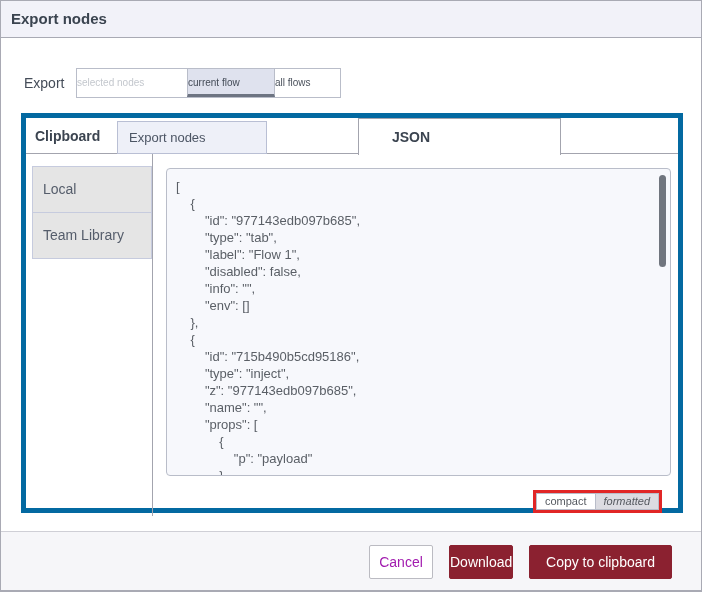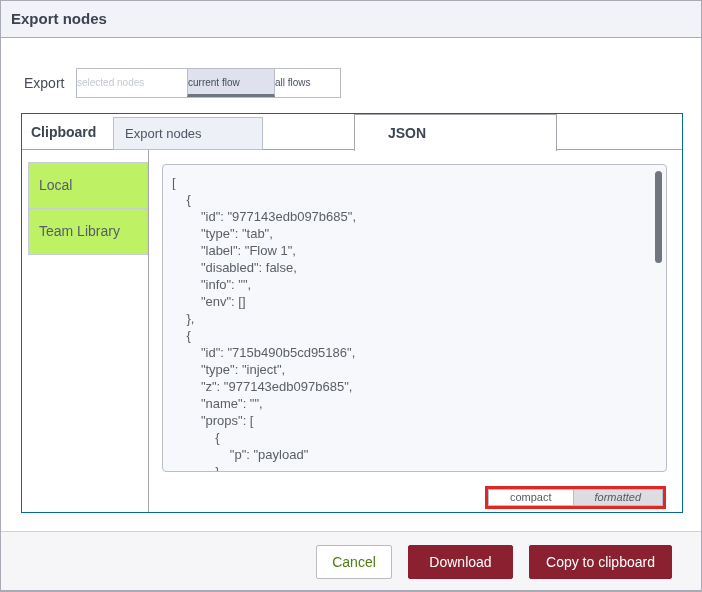--- a/index.html
+++ b/index.html
@@ -42,21 +42,21 @@
   .seg.selected {
     background:#dfe2ee; color:#434b57;
     border-left:1px solid #b9bdc9; border-right:1px solid #b9bdc9;
     border-bottom:3px solid #6d7482;
   }
   .seg.w1 { width:110px; } .seg.w2 { width:88px; } .seg.w3 { width:65px; }
 
   
   .panel {
     position:absolute; left:20px; top:112px; width:662px; height:400px;
-    border:1px solid #0369a1; background:#fff;
+    border:5px solid #0369a1; background:#fff;
   }
   .tab-row { position:relative; height:36px; border-bottom:1px solid #a3a4ae; }
   .clipboard-label {
     position:absolute; left:9px; top:0; line-height:36px;
     font-size:14px; font-weight:bold; color:#3b4450;
   }
   .tab-inactive {
     position:absolute; left:91px; top:3px; width:150px; height:33px;
     background:#eef0f8; border:1px solid #b9bfd4;
     line-height:31px; padding-left:11px; font-size:13px; color:#4c5564;
@@ -65,21 +65,21 @@
   .tab-active {
     position:absolute; left:332px; top:0; width:203px; height:37px;
     background:#fff; border:1px solid #a3a4ae; border-bottom:none;
     z-index:2; line-height:36px; padding-left:33px;
     font-size:14px; font-weight:bold; color:#3b4450; cursor:pointer;
   }
 
   .panel-body { display:flex; height:362px; }
   .sidebar { width:127px; border-right:1px solid #a3a4ae; padding-top:12px; }
   .side-item {
-    margin-left:6px; height:47px; background:#bef264;
+    margin-left:6px; height:47px; background:#e5e5e5;
     border:1px solid #c6cbde; line-height:45px; padding-left:10px;
     font-size:14px; color:#555d6b; cursor:pointer;
   }
   .side-item + .side-item { margin-top:-1px; }
 
   .main { flex:1; position:relative; }
   .json-box {
     position:absolute; left:13px; top:14px; width:505px; height:308px;
     background:#f7f8fc; border:1px solid #b9bdc9; border-radius:4px;
     overflow:hidden;
@@ -95,40 +95,40 @@
     background:#70757e; border-radius:4px; cursor:grab;
   }
 
   .fmt-wrap {
     position:absolute; right:16px; top:336px;
     display:flex; border:3px solid #e12626; background:#fff;
   }
   .fmt-btn {
     font-family:"Liberation Sans", sans-serif;
     font-size:11px; color:#55595f; background:#fff;
-    border:1px solid #b9bdc9; padding:1px 21px; height:17px;
+    border:1px solid #b9bdc9; padding:1px 8px; height:17px;
     line-height:13px; cursor:pointer;
   }
   .fmt-btn + .fmt-btn { margin-left:-1px;font-style:italic; }
   .fmt-btn.selected { background:#dcdce2; }
 
   
   .footer {
     position:absolute; left:0; right:0; top:530px; height:60px;
     background:#f6f6f9; border-top:1px solid #cfcfd6;
     display:flex; justify-content:flex-end; align-items:flex-start;
     padding:13px 29px 0 0; gap:16px;
   }
   .btn {
     height:34px; border-radius:2px; font-size:14px; cursor:pointer;
     font-family:"Liberation Sans", sans-serif;
   }
-  .btn-secondary { width:76px; background:#fff; border:1px solid #bbbbc2; color:#4d7c0f; }
+  .btn-secondary { width:64px; background:#fff; border:1px solid #bbbbc2; color:#a21caf; }
   .btn-primary  { background:#8b2130; border:1px solid #8b2130; color:#ffffff; }
-  .btn-download { width:105px; }
+  .btn-download { width:64px; }
   .btn-copy { width:143px; }
 </style>
 </head>
 <body>
 
 <div class="dialog">
 
   <div class="titlebar">Export nodes</div>
 
   <div class="export-label">Export</div>

